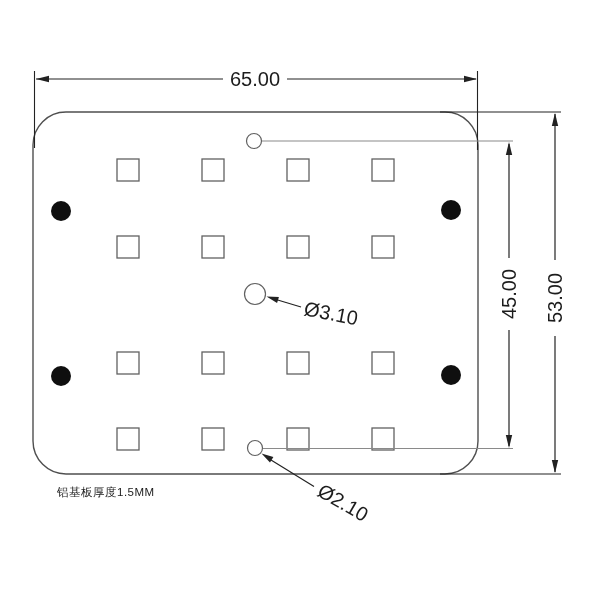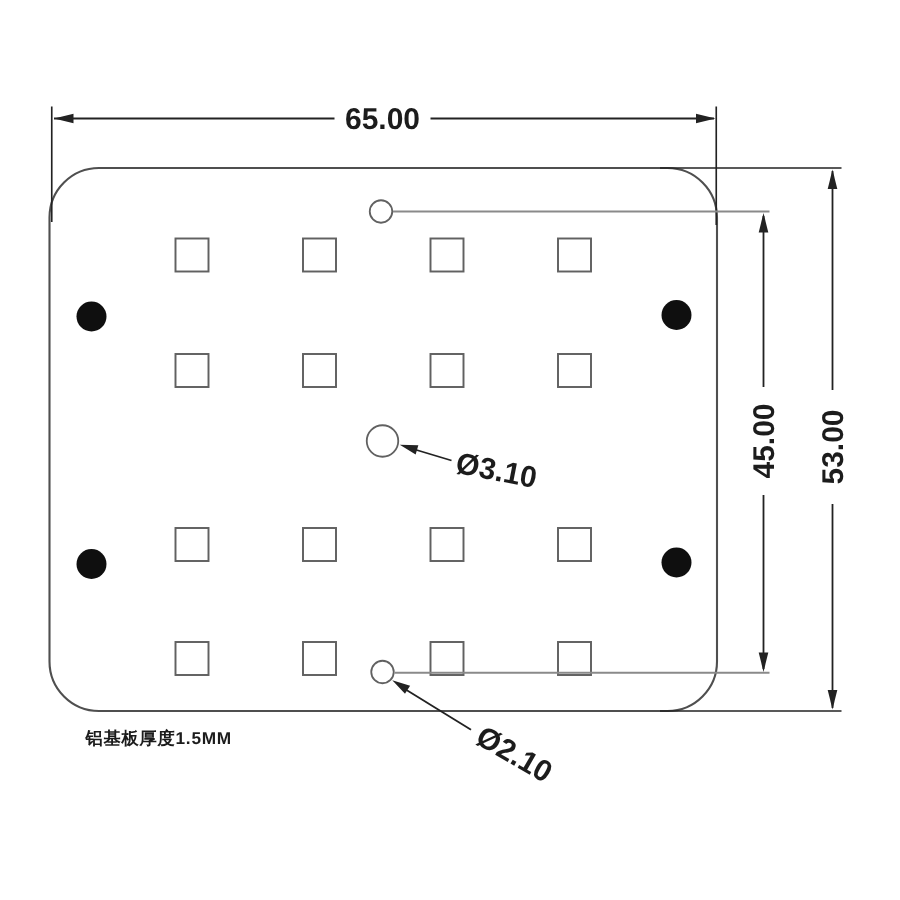--- a/index.html
+++ b/index.html
@@ -9,21 +9,20 @@
     height: 600px;
     background: var(--background, #ffffff);
     font-family: "Liberation Sans", "DejaVu Sans", sans-serif;
   }
   #canvas {
     position: relative;
     width: 600px;
     height: 600px;
     background: var(--background, #ffffff);
     overflow: hidden;
-    font-weight: bold;
   }
   svg { display: block; }
   .outline   { fill: #ffffff; stroke: var(--outline, #4f4f4f); stroke-width: 1.4; }
   .pad       { fill: #ffffff; stroke: var(--pad-stroke, #616161); stroke-width: 1.3; }
   .mhole     { fill: var(--hole-fill, #0f0f0f); stroke: none; }
   .thinhole  { fill: #ffffff; stroke: var(--pad-stroke, #616161); stroke-width: 1.2; }
   .dim       { stroke: var(--dim-line, #222222); stroke-width: 1.2; fill: none; }
   .ext       { stroke: var(--dim-line, #222222); stroke-width: 1.1; fill: none; }
   .extgray   { stroke: var(--ext-gray, #8a8a8a); stroke-width: 1.2; fill: none; }
   .arrow     { fill: var(--dim-line, #1a1a1a); stroke: none; }

